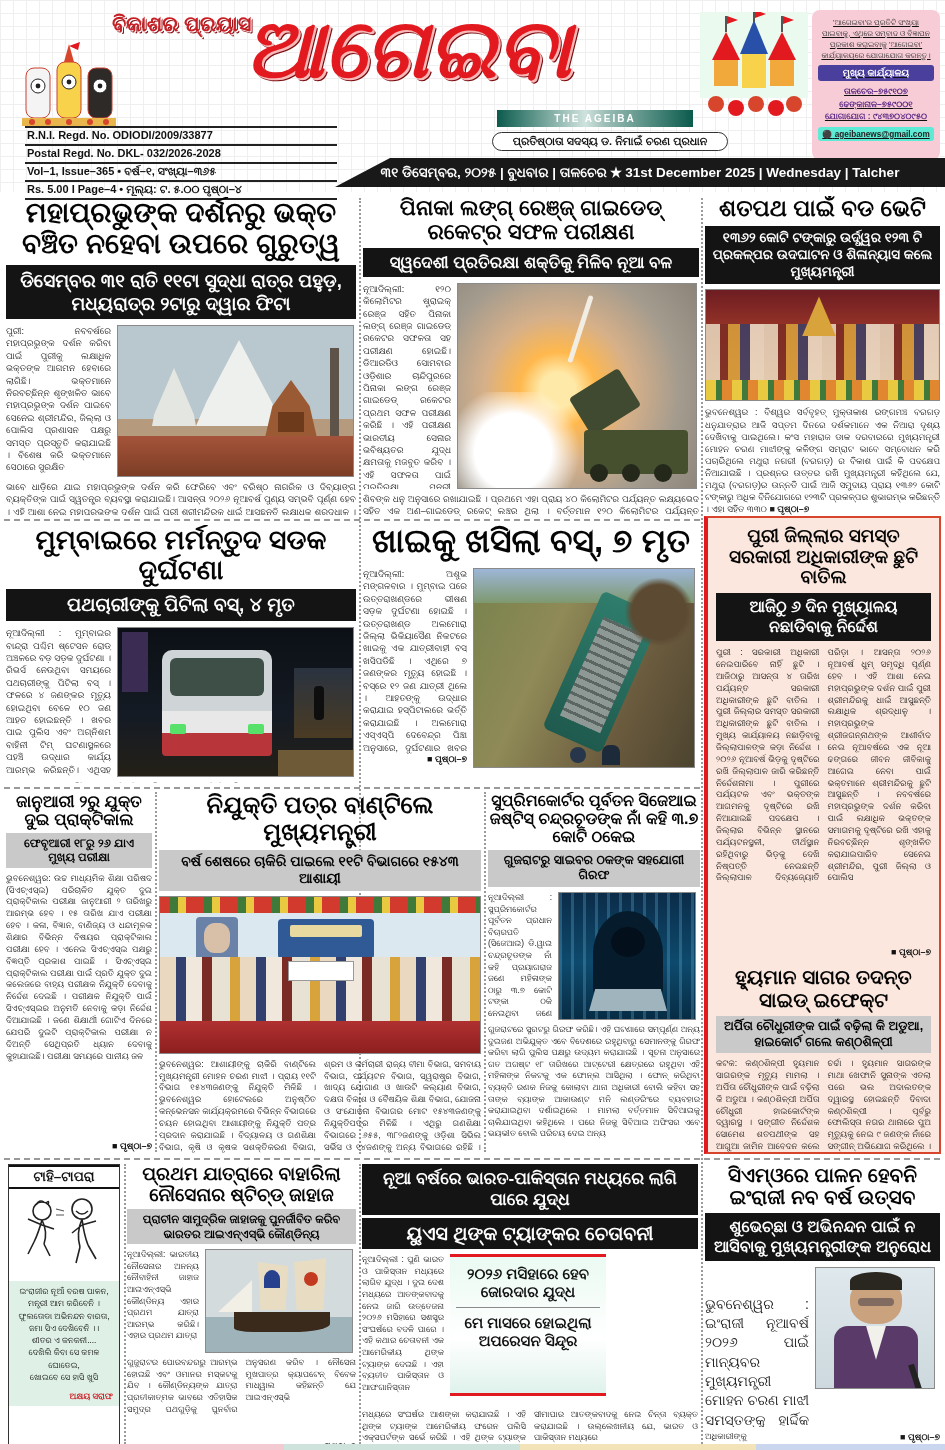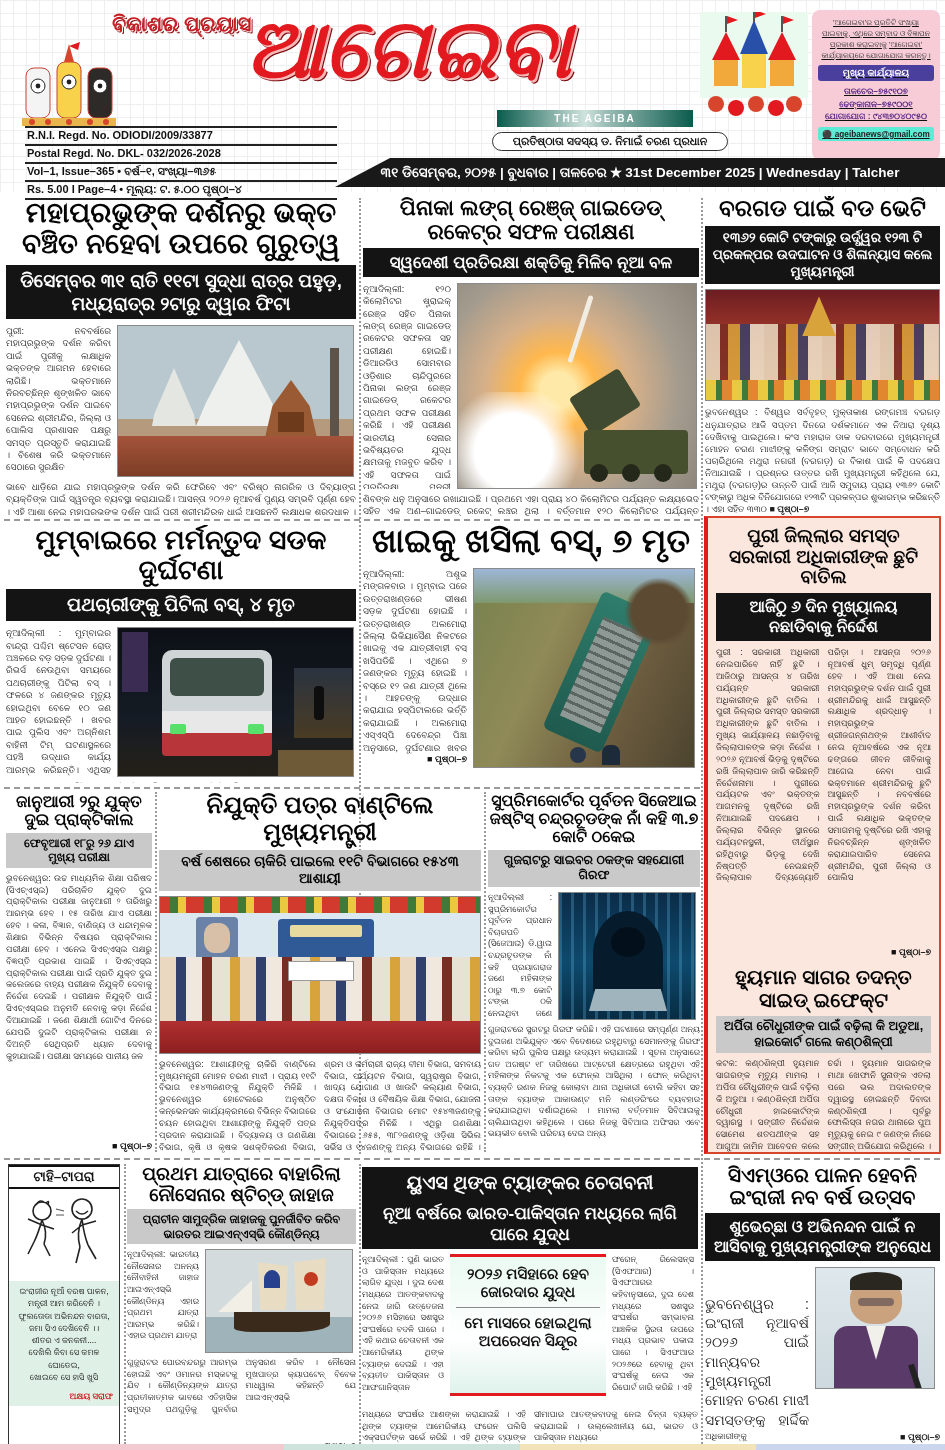--- a/index.html
+++ b/index.html
@@ -174,21 +174,21 @@
         <div class="shape" style="left:-20px;bottom:-24px;width:150px;height:120px;background:radial-gradient(circle,#fff 0 40%,rgba(255,255,255,0) 70%);"></div>
       </div>
     </div>
     <div class="body-txt" style="margin-top:4px;">
       <span>ଶିବଙ୍କ ଧନୁ ଅନୁସାରେ ରଖାଯାଇଛି । ପ୍ରଥମେ ଏହା ପ୍ରାୟ ୪୦ କିଲୋମିଟର ପର୍ଯ୍ୟନ୍ତ ଲକ୍ଷ୍ୟଭେଦ ସହିତ ଏକ ଅଣ–ଗାଇଡେଡ୍ ରକେଟ୍ ଲଞ୍ଚର ଥିଲା । ବର୍ତ୍ତମାନ ୧୨୦ କିଲୋମିଟର ପର୍ଯ୍ୟନ୍ତ ଲକ୍ଷ୍ୟଭେଦ ସହିତ</span>
       
     </div>
   </div>
 
   <div class="abs" style="left:705px;top:196px;width:235px;height:320px;overflow:hidden;">
-    <div class="hl" style="font-size:23px;">ବରଗଡ ପାଇଁ ବଡ ଭେଟି</div>
+    <div class="hl" style="font-size:23px;">ଶତପଥ ପାଇଁ ବଡ ଭେଟି</div>
     <div class="blackbar" style="font-size:13.5px;margin-top:4px;">୧୩୬୨ କୋଟି ଟଙ୍କାରୁ ଉର୍ଦ୍ଧ୍ୱର ୧୨୩ ଟି ପ୍ରକଳ୍ପର ଉଦଘାଟନ ଓ ଶିଳାନ୍ୟାସ କଲେ ମୁଖ୍ୟମନ୍ତ୍ରୀ</div>
     <div class="photo" style="width:100%;height:112px;margin-top:5px;background:linear-gradient(#6d1d22,#a33a2a 45%,#c86b3c);">
       <div class="shape" style="left:0;top:34px;width:100%;height:56px;background:repeating-linear-gradient(90deg,#e9dcc2 0 14px,#7a2c24 14px 22px,#d9a33b 22px 34px,#3a3f66 34px 44px,#f0e6d0 44px 58px);opacity:.85;"></div>
       <div class="shape" style="left:96px;top:6px;width:34px;height:40px;background:#d9a33b;clip-path:polygon(50% 0,100% 100%,0 100%);"></div>
       <div class="shape" style="left:0;bottom:0;width:100%;height:20px;background:repeating-linear-gradient(90deg,#e8c93f 0 10px,#3f7a3a 10px 16px,#e0872f 16px 26px);"></div>
     </div>
     <div class="body-txt" style="margin-top:5px;font-size:8.8px;height:158px;">
       <span>ଭୁବନେଶ୍ୱର : ବିଶ୍ୱର ସର୍ବବୃହତ୍ ମୁକ୍ତାକାଶ ରଙ୍ଗମଞ୍ଚ ବରଗଡ଼ ଧନୁଯାତ୍ରାର ଆଜି ସପ୍ତମ ଦିନରେ ଦର୍ଶକମାନେ ଏକ ନିଆରା ଦୃଶ୍ୟ ଦେଖିବାକୁ ପାଇଥିଲେ। କଂସ ମହାରାଜ ଡାକ ଦରବାରରେ ମୁଖ୍ୟମନ୍ତ୍ରୀ ମୋହନ ଚରଣ ମାଝୀଙ୍କୁ କଳିଙ୍ଗ ସମ୍ରାଟ ଭାବେ ସମ୍ବୋଧନ କରି ପଚାରିଥିଲେ ମଥୁରା ନଗରୀ (ବରଗଡ଼) ର ବିକାଶ ପାଇଁ କି ପଦକ୍ଷେପ ନିଆଯାଇଛି । ପ୍ରଶ୍ନର ଉତ୍ତର ରଖି ମୁଖ୍ୟମନ୍ତ୍ରୀ କହିଥିଲେ ଯେ, ମଥୁରା (ବରଗଡ଼)ର ଉନ୍ନତି ପାଇଁ ଆଜି ସମୁଦାୟ ପ୍ରାୟ ୧୩୬୨ କୋଟି ଟଙ୍କାରୁ ଅଧିକ ବିନିଯୋଗରେ ୧୨୩ଟି ପ୍ରକଳ୍ପର ଶୁଭାରମ୍ଭ କରିଛନ୍ତି । ଏହା ସହିତ ୩୩୦</span>
       <span class="pgref">■ ପୃଷ୍ଠା–୭</span>
     </div>
@@ -322,29 +322,28 @@
         <div class="shape" style="left:12px;top:30px;width:34px;height:32px;background:#f2efe6;clip-path:polygon(100% 0,100% 100%,0 100%);"></div>
         <div class="shape" style="left:98px;top:22px;width:14px;height:14px;background:#c23a1f;border-radius:50%;"></div>
         <div class="shape" style="left:58px;top:20px;width:16px;height:18px;background:#27418e;border-radius:50% 50% 0 0;"></div>
       </div>
     </div>
     <div class="body-txt" style="margin-top:4px;font-size:8.4px;height:84px;column-count:2;column-gap:8px;">ଗୁଜୁରାଟର ପୋରବନ୍ଦରରୁ ଆରମ୍ଭ ହୋଇଛି ଏବଂ ଓମାନର ମସ୍କଟକୁ ଯିବ । କୌଣ୍ଡିନ୍ୟଙ୍କ ଯାତ୍ରା ପ୍ରତୀକାତ୍ମକ ଭାବରେ ଏତିହାସିକ ସମୁଦ୍ର ପଥଗୁଡ଼ିକୁ ପୁନର୍ବାର ଅନୁସରଣ କରିବ । ନୌସେନା ମୁଖପାତ୍ର କ୍ୟାପଟେନ୍ ବିବେକ ମାଧ୍ୱାଲ କହିଛନ୍ତି ଯେ ଆଇଏନ୍‌ଏସ୍‌ଭି</div>
     <div class="pgref" style="text-align:right;">■ ପୃଷ୍ଠା–୭</div>
   </div>
 
   <div class="abs" style="left:362px;top:1164px;width:336px;height:282px;overflow:hidden;">
+    <div class="blackbar" style="font-size:17px;">ନୂଆ ବର୍ଷରେ ଭାରତ-ପାକିସ୍ତାନ ମଧ୍ୟରେ ଲାଗି ପାରେ ଯୁଦ୍ଧ</div>
     <div class="blackbar" style="font-size:19px;margin-top:3px;">ୟୁଏସ ଥିଙ୍କ ଟ୍ୟାଙ୍କର ଚେତାବନୀ</div>
-    <div class="blackbar" style="font-size:17px;">ନୂଆ ବର୍ଷରେ ଭାରତ-ପାକିସ୍ତାନ ମଧ୍ୟରେ ଲାଗି ପାରେ ଯୁଦ୍ଧ</div>
     <div class="flexrow" style="margin-top:5px;">
       <div class="body-txt" style="width:82px;height:150px;font-size:8.4px;">ନୂଆଦିଲ୍ଲୀ : ପୁଣି ଭାରତ ଓ ପାକିସ୍ତାନ ମଧ୍ୟରେ ଲାଗିବ ଯୁଦ୍ଧ । ଦୁଇ ଦେଶ ମଧ୍ୟରେ ଆତଙ୍କବାଦକୁ ନେଇ ଜାରି ଉତ୍ତେଜନା ୨୦୨୬ ମସିହାରେ ସଶସ୍ତ୍ର ସଂଘର୍ଷରେ ବଦଳି ପାରେ । ଏହି କଥାର ଚେତାବନୀ ଏକ ଆମେରିକୀୟ ଥିଙ୍କ ଟ୍ୟାଙ୍କ ଦେଇଛି । ଏହା ବ୍ୟତୀତ ପାକିସ୍ତାନ ଓ ଆଫଗାନିସ୍ତାନ</div>
       <div class="pullq" style="width:156px;height:142px;font-size:15px;">
         <div class="q1">୨୦୨୬ ମସିହାରେ ହେବ ଜୋରଦାର ଯୁଦ୍ଧ</div>
         <div>ମେ ମାସରେ ହୋଇଥିଲା ଅପରେସନ ସିନ୍ଦୂର</div>
       </div>
-      <div class="body-txt" style="width:82px;height:150px;font-size:8.4px;">ଫରେନ୍ ରିଲେସନ୍ସ (ସିଏଫଆର) । ସିଏଫଆରର କହିବାନୁସାରେ, ଦୁଇ ଦେଶ ମଧ୍ୟରେ ସଶସ୍ତ୍ର ସଂଘର୍ଷର ସମ୍ଭାବନା ଆଞ୍ଚଳିକ ସ୍ଥିରତା ଉପରେ ମଧ୍ୟ ପ୍ରଭାବ ପକାଇ ପାରେ । ସିଏଫଆର ୨୦୨୬ରେ ହେବାକୁ ଥିବା ସଂଘର୍ଷକୁ ନେଇ ଏକ ରିପୋର୍ଟ ଜାରି କରିଛି । ଏହି</div>
     </div>
     <div class="body-txt" style="margin-top:5px;font-size:8.4px;column-count:2;column-gap:8px;height:74px;">
       <span>ମଧ୍ୟରେ ସଂଘର୍ଷର ଆଶଙ୍କା କରାଯାଇଛି । ଏହି ଥିଙ୍କ ଟ୍ୟାଙ୍କ ଆମେରିକୀୟ ଫରେନ ପଲିସି ଏକ୍ସପର୍ଟଙ୍କ ସର୍ଭେ କରିଛି । ଏହି ଥିଙ୍କ ଟ୍ୟାଙ୍କ କାଉନ୍ସିଲ ଅନ୍ ରିପୋର୍ଟରେ ପାକିସ୍ତାନ ଦ୍ୱାରା ସୀମାପାର ଆତଙ୍କବାଦକୁ ନେଇ ଚିନ୍ତା ବ୍ୟକ୍ତ କରାଯାଇଛି । ଉଲ୍ଲେଖନୀୟ ଯେ, ଭାରତ ଓ ପାକିସ୍ତାନ ମଧ୍ୟରେ</span>
     </div>
 
   </div>
 
   <div class="abs" style="left:705px;top:1164px;width:235px;height:282px;overflow:hidden;">
     <div class="hl" style="font-size:20px;">ସିଏମ୍ଓରେ ପାଳନ ହେବନି ଇଂରାଜୀ ନବ ବର୍ଷ ଉତ୍ସବ</div>
     <div class="blackbar" style="font-size:16px;margin-top:4px;">ଶୁଭେଚ୍ଛା ଓ ଅଭିନନ୍ଦନ ପାଇଁ ନ ଆସିବାକୁ ମୁଖ୍ୟମନ୍ତ୍ରୀଙ୍କ ଅନୁରୋଧ</div>

